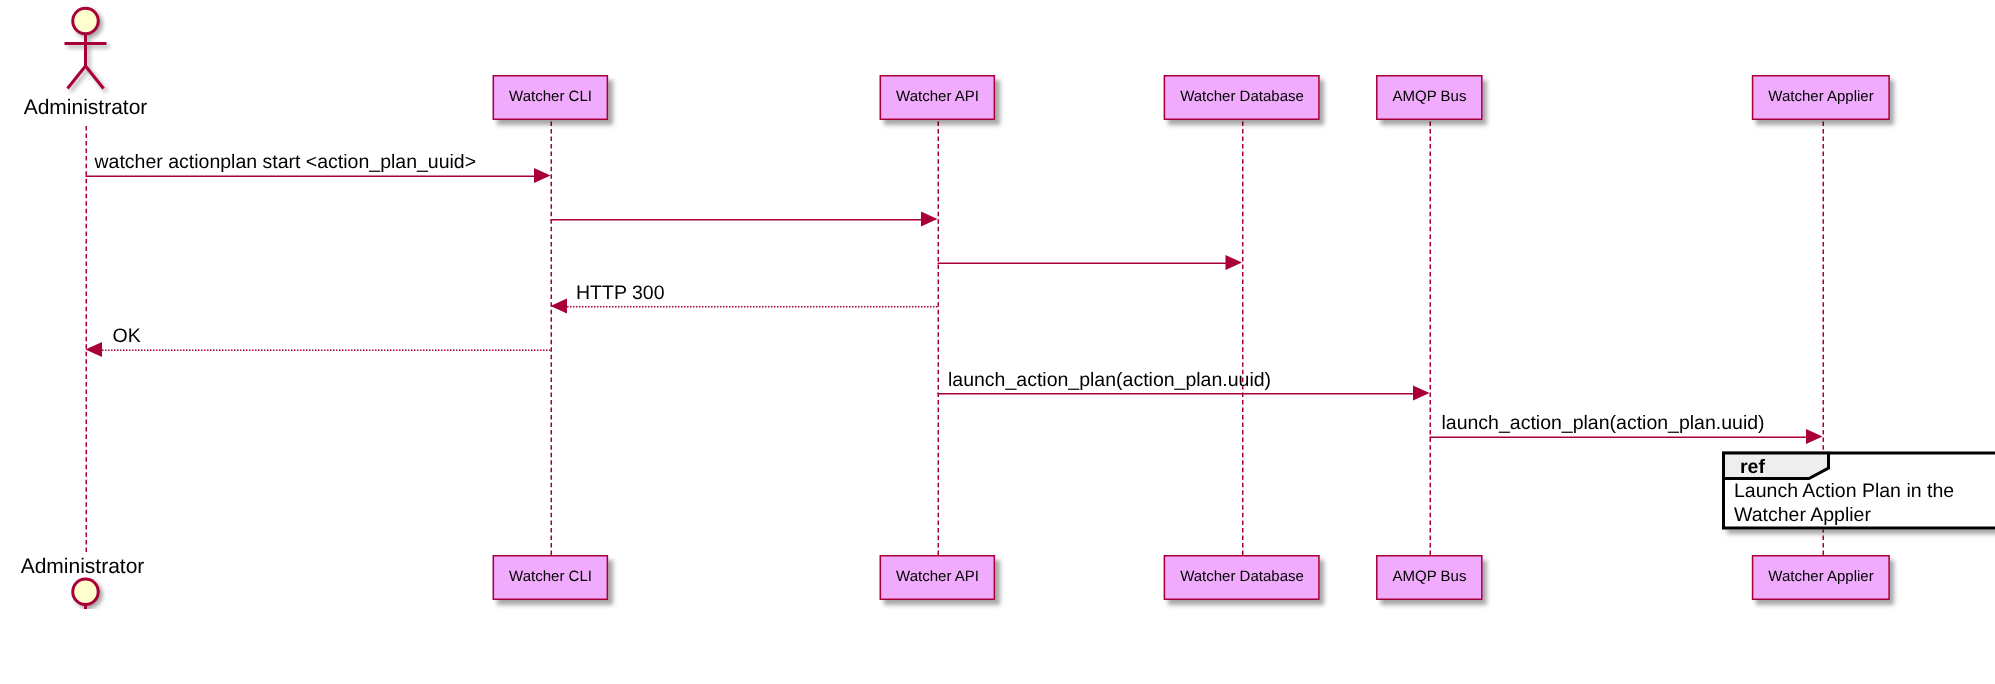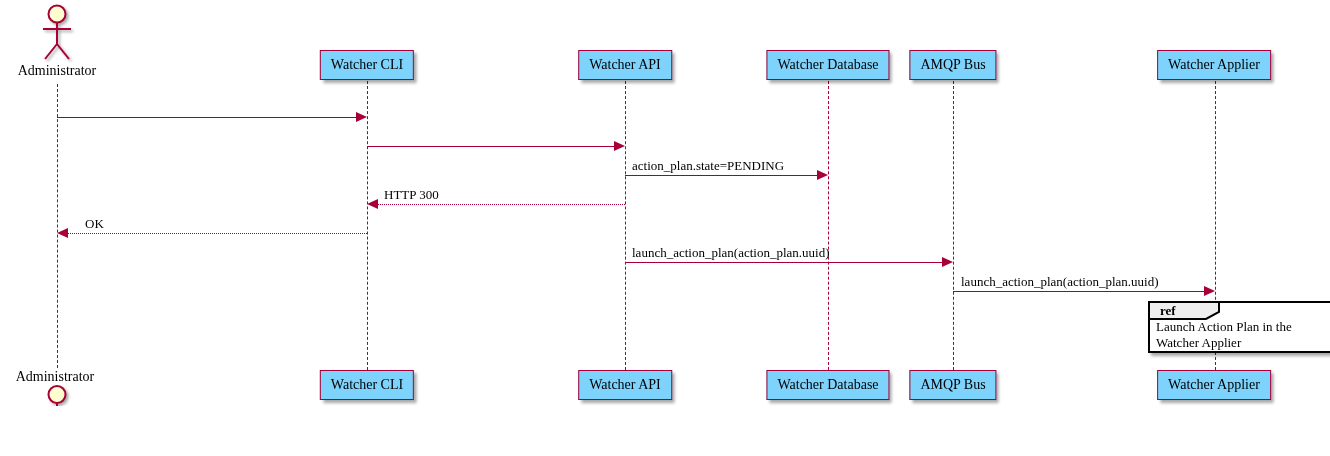--- a/index.html
+++ b/index.html
@@ -1,38 +1,38 @@
 <!DOCTYPE html>
 <html><head>
 <meta charset="utf-8">
 <style>
   html, body { margin: 0; padding: 0; background: #ffffff; }
   .canvas {
     position: relative;
     width: 1330px;
     height: 406px;
     background: #ffffff;
-    font-family: Liberation Serif, serif;
+    font-family: Liberation Sans, sans-serif;
     color: #000;
     overflow: hidden;
   }
   .lifeline {
     position: absolute;
     width: 0;
     border-left: 1px dashed #A80036;
     z-index: 1;
   }
   .pbox {
     position: absolute;
     transform: translateX(-50%);
-    background: #7dd3fc;
+    background: #f0abfc;
     border: 1.5px solid #A80036;
     box-shadow: 3px 3px 3px rgba(0,0,0,0.35);
     padding: 5px 10px;
-    font-size: 14px;
+    font-size: 10px;
     line-height: 18px;
     white-space: nowrap;
     z-index: 3;
   }
   .actor-label {
     position: absolute;
     transform: translateX(-50%);
     font-size: 14px;
     line-height: 16px;
     white-space: nowrap;
@@ -104,35 +104,35 @@
     <line x1="32" y1="43" x2="44" y2="58" stroke="#A80036" stroke-width="2"></line>
   </svg>
   <div class="actor-label" style="left:57px; top:63px;">Administrator</div>
 
   <div class="pbox" style="left:367px;  top:50px;">Watcher CLI</div>
   <div class="pbox" style="left:625px;  top:50px;">Watcher API</div>
   <div class="pbox" style="left:828px;  top:50px;">Watcher Database</div>
   <div class="pbox" style="left:953px;  top:50px;">AMQP Bus</div>
   <div class="pbox" style="left:1214px; top:50px;">Watcher Applier</div>
 
+  <div class="msg-label" style="left:63px; top:100px;">watcher actionplan start &lt;action_plan_uuid&gt;</div>
   <div class="msg-line solid" style="left:57px; top:117px; width:300px;"></div>
   <div class="arr arr-r" style="left:356px; top:112px;"></div>
 
   <div class="msg-line solid" style="left:367px; top:146px; width:248px;"></div>
   <div class="arr arr-r" style="left:614px; top:141px;"></div>
 
-  <div class="msg-label" style="left:632px; top:158px;">action_plan.state=PENDING</div>
   <div class="msg-line solid" style="left:625px; top:175px; width:193px;"></div>
   <div class="arr arr-r" style="left:817px; top:170px;"></div>
 
   <div class="msg-label" style="left:384px; top:187px;">HTTP 300</div>
   <div class="msg-line dotted" style="left:378px; top:204px; width:247px;"></div>
   <div class="arr arr-l" style="left:367px; top:199px;"></div>
 
-  <div class="msg-label" style="left:85px; top:216px;">OK</div>
+  <div class="msg-label" style="left:75px; top:216px;">OK</div>
   <div class="msg-line dotted" style="left:68px; top:233px; width:299px;"></div>
   <div class="arr arr-l" style="left:57px; top:228px;"></div>
 
   <div class="msg-label" style="left:632px; top:245px;">launch_action_plan(action_plan.uuid)</div>
   <div class="msg-line solid" style="left:625px; top:262px; width:318px;"></div>
   <div class="arr arr-r" style="left:942px; top:257px;"></div>
 
   <div class="msg-label" style="left:961px; top:274px;">launch_action_plan(action_plan.uuid)</div>
   <div class="msg-line solid" style="left:953px; top:291px; width:252px;"></div>
   <div class="arr arr-r" style="left:1204px; top:286px;"></div>

